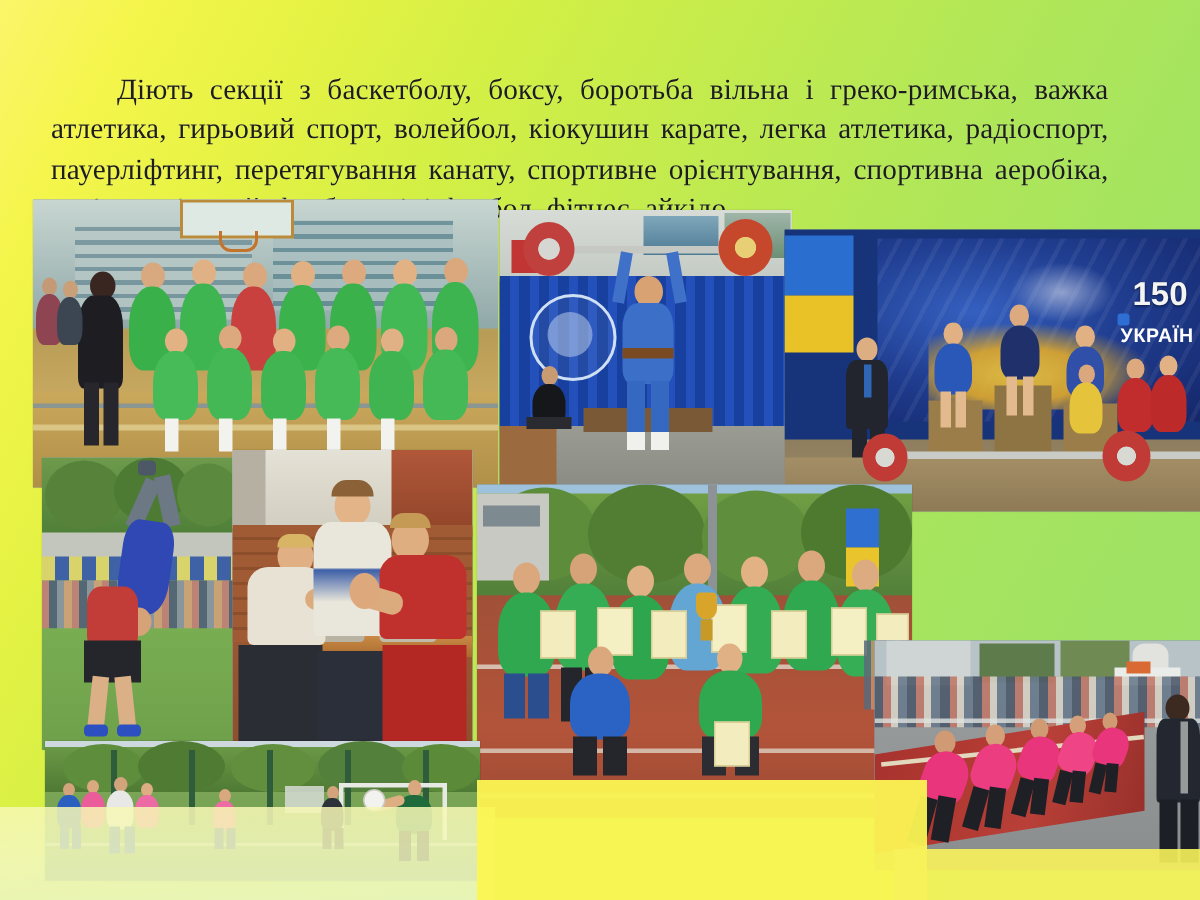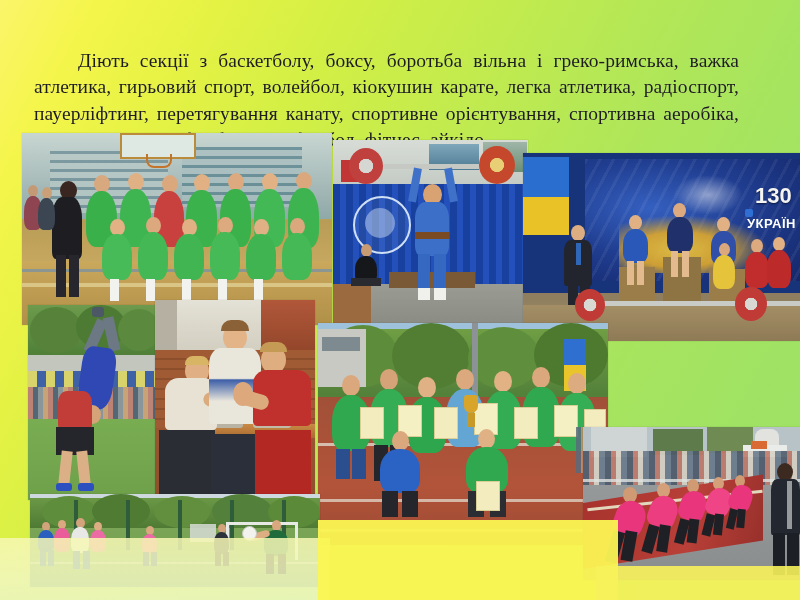--- a/index.html
+++ b/index.html
@@ -189,21 +189,21 @@
 
       <div class="band" style="left:62px;top:6px;width:215px;height:122px;background:
            radial-gradient(ellipse at 30% 40%, #3560c0 0%, #1f3c8e 48%, #15276a 100%);"></div>
       <div class="band" style="left:62px;top:6px;width:215px;height:122px;background:
            repeating-linear-gradient(118deg, rgba(255,255,255,.06) 0 3px, transparent 3px 12px);"></div>
 
       <div class="band" style="left:96px;top:62px;width:150px;height:58px;background:
            radial-gradient(ellipse at 40% 60%, #f0c83c 0%, #e0a92b 36%, rgba(224,169,43,0) 70%);opacity:.9;"></div>
       <div class="band" style="left:150px;top:22px;width:70px;height:40px;background:
            radial-gradient(ellipse, rgba(230,232,240,.55) 0%, rgba(230,232,240,0) 70%);"></div>
-      <span class="txtlabel" style="left:232px;top:30px;font-size:22px;color:#f4f4f2;text-shadow:0 1px 2px #0a1940;">130</span>
+      <span class="txtlabel" style="left:232px;top:30px;font-size:22px;color:#f4f4f2;text-shadow:0 1px 2px #0a1940;">150</span>
       <span class="txtlabel" style="left:224px;top:63px;font-size:13px;color:#ffffff;letter-spacing:.5px;">УКРАЇН</span>
       <div class="band" style="left:222px;top:56px;width:8px;height:8px;background:#2f6fd4;border-radius:2px;"></div>
 
       <div class="band" style="left:96px;top:114px;width:36px;height:40px;background:#9a7d49;"></div>
       <div class="band" style="left:140px;top:104px;width:38px;height:50px;background:#8f7443;"></div>
       <div class="band" style="left:186px;top:116px;width:36px;height:38px;background:#9a7d49;"></div>
 
       <div class="head" style="left:106px;top:62px;width:13px;height:15px;background:#e1b184;"></div>
       <div class="pers" style="left:100px;top:76px;width:25px;height:34px;background:#2a58b8;"></div>
       <div class="leg" style="left:104px;top:108px;width:7px;height:24px;background:#e3b98e;"></div>

